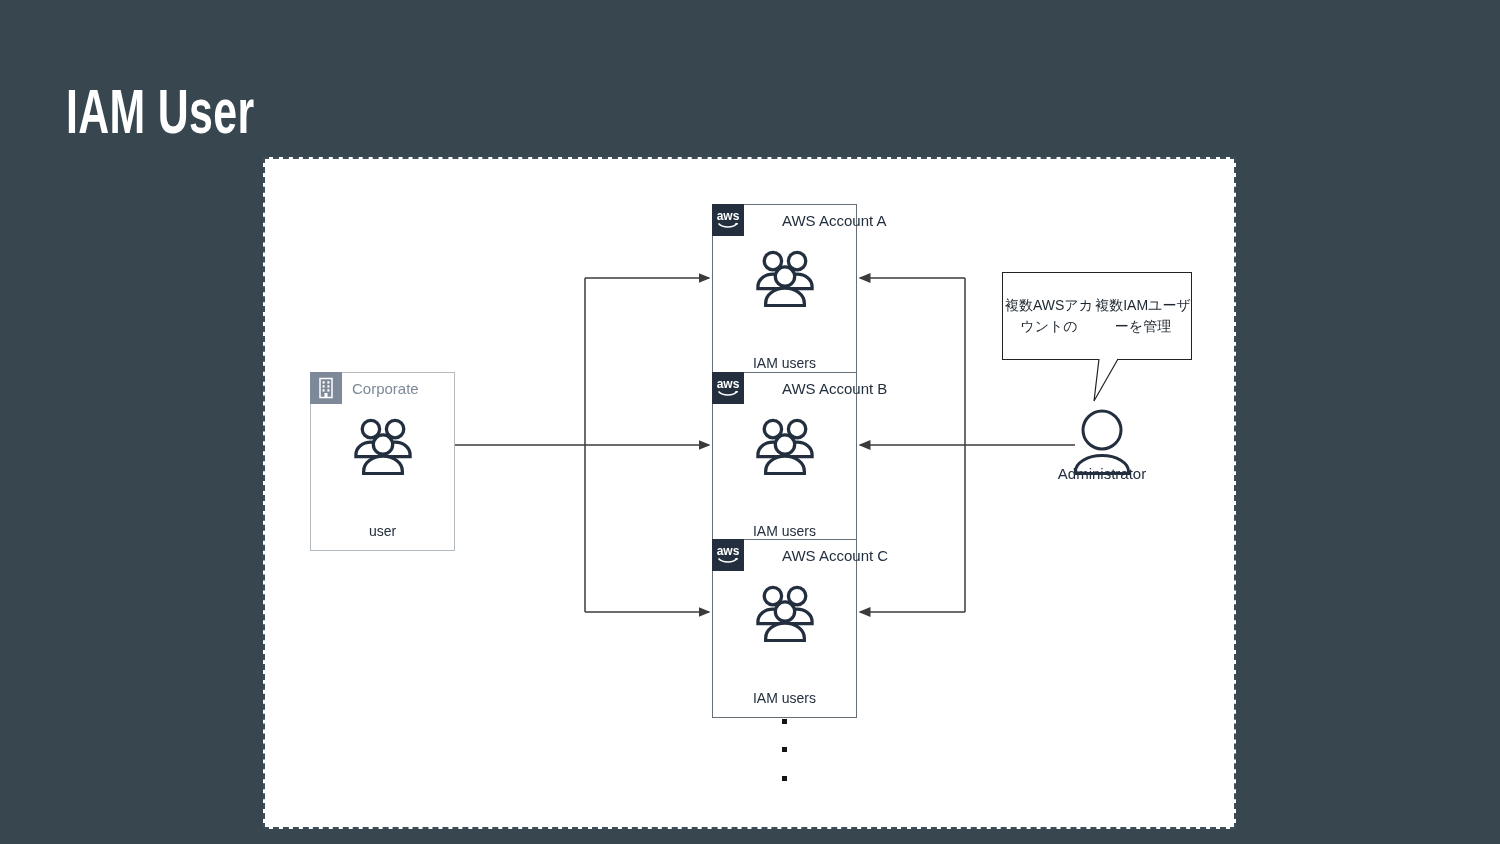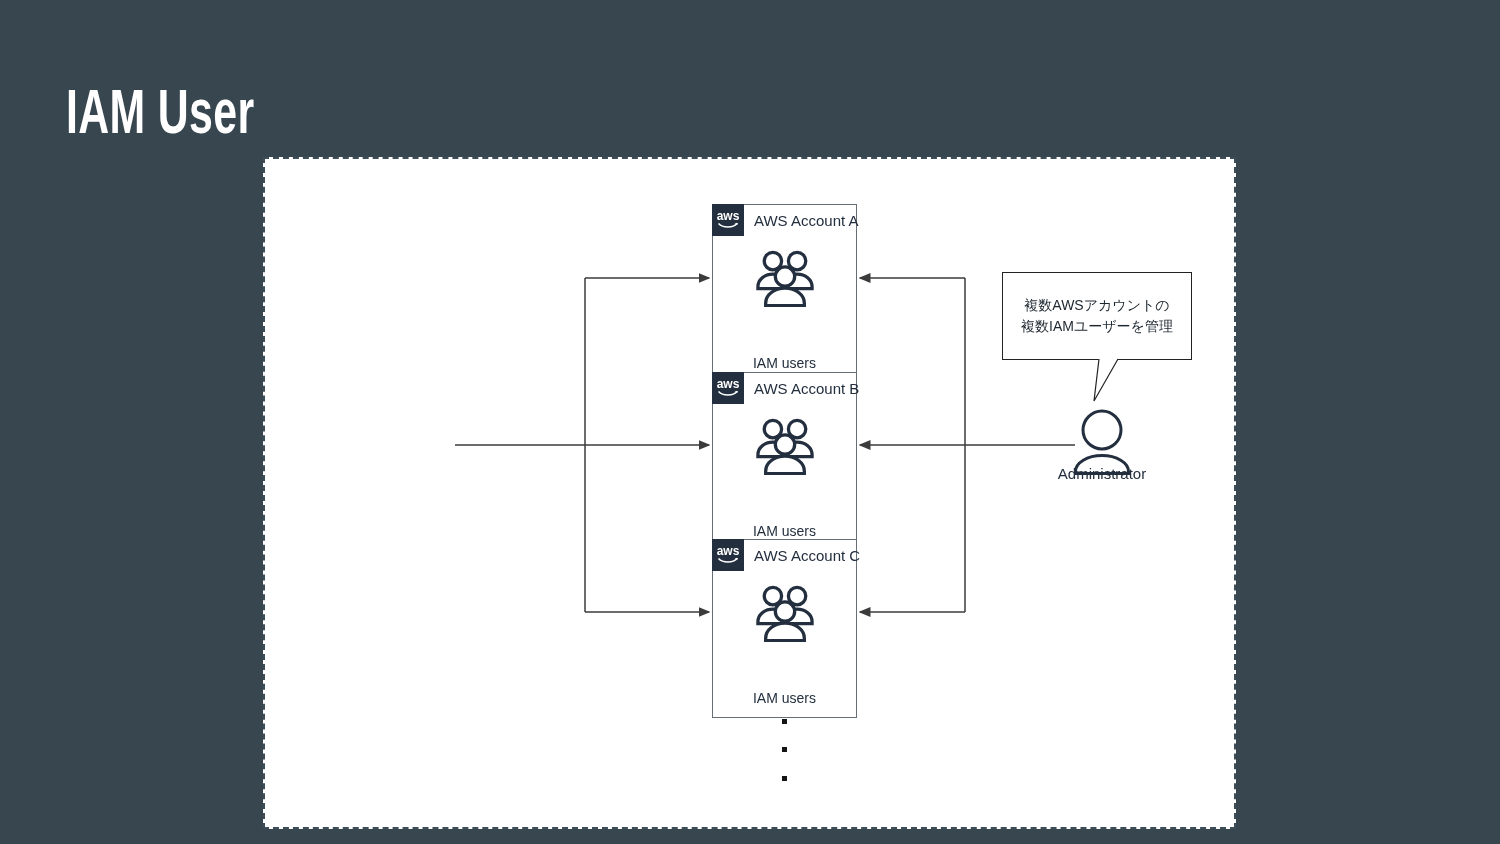--- a/index.html
+++ b/index.html
@@ -42,34 +42,34 @@
   .box.corporate{border:1px solid var(--corporate-border);}
   .badge{
     position:absolute;left:-1px;top:-1px;width:32px;height:32px;
   }
   .badge.aws{background:var(--aws-navy);}
   .badge.corp{background:var(--corporate-gray);}
   .box-label{
     position:absolute;left:41px;top:0;height:32px;line-height:32px;
     font-size:15px;white-space:nowrap;
   }
-  .box.account .box-label{color:var(--text-dark);}
+  .box.account .box-label{color:var(--text-dark);margin-left:28px;}
   .box.corporate .box-label{color:var(--corporate-gray);}
   .users-icon{
     position:absolute;left:50%;top:44px;transform:translateX(-50%);
     width:62px;height:58px;
   }
   .caption{
     position:absolute;bottom:11px;left:0;width:100%;
     text-align:center;font-size:14px;color:var(--text-dark);
   }
   .bubble{
     position:absolute;left:737px;top:113px;width:190px;height:88px;
     background:#fff;border:1px solid #222;
-    display:flex;flex-direction:column;align-items:center;justify-content:center;
+    display:flex;flex-direction:row;align-items:center;justify-content:center;
     font-size:14px;line-height:1.5;color:#1D2730;text-align:center;
     z-index:2;
   }
   .admin-figure{position:absolute;left:809px;top:250px;width:56px;height:66px;}
   .admin-label{
     position:absolute;left:770px;top:306px;width:134px;
     text-align:center;font-size:15px;color:var(--text-dark);
   }
   .overlay{
     position:absolute;left:0;top:0;width:969px;height:668px;
@@ -91,20 +91,39 @@
       <circle cx="32" cy="28.5" r="10" fill="#fff" stroke="#232F3E" stroke-width="3.4"></circle>
       <path d="M12 58.5 v-2.5 a20 15.5 0 0 1 40 0 v2.5 z" fill="#fff" stroke="#232F3E" stroke-width="3.4"></path>
     </symbol>
   </defs>
 </svg>
 
 <h1 class="title">IAM User</h1>
 
 <div class="canvas">
 
+  <div class="box corporate" style="left:45px;top:213px;">
+    <div class="badge corp">
+      <svg viewBox="0 0 32 32" width="32" height="32">
+        <rect x="10" y="6.5" width="12" height="19" fill="none" stroke="#fff" stroke-width="1.5"></rect>
+        <rect x="12.6" y="9.2" width="2" height="2.4" fill="#fff"></rect>
+        <rect x="17.4" y="9.2" width="2" height="2.4" fill="#fff"></rect>
+        <rect x="12.6" y="13.2" width="2" height="2.4" fill="#fff"></rect>
+        <rect x="17.4" y="13.2" width="2" height="2.4" fill="#fff"></rect>
+        <rect x="12.6" y="17.2" width="2" height="2.4" fill="#fff"></rect>
+        <rect x="17.4" y="17.2" width="2" height="2.4" fill="#fff"></rect>
+        <rect x="14.5" y="21" width="3" height="4.5" fill="#fff"></rect>
+      </svg>
+    </div>
+    <span class="box-label">Corporate</span>
+    <svg class="users-icon" viewBox="0 0 64 60">
+        <use href="#users"></use>
+      </svg>
+    <span class="caption">user</span>
+  </div>
 
   <div class="box account" style="left:447px;top:45px;">
     <div class="badge aws">
       <svg viewBox="0 0 32 32" width="32" height="32">
         <text x="16" y="16" text-anchor="middle" fill="#fff" font-size="12" font-weight="bold" font-family="Liberation Sans, DejaVu Sans, sans-serif">aws</text>
         <path d="M6.5 19.5 C11 24.3 21 24.3 25.3 19.2" fill="none" stroke="#fff" stroke-width="1.6"></path>
         <path d="M25.8 18.9 l-3.1 0.3 2.5 1.8 z" fill="#fff"></path>
       </svg>
     </div>
     <span class="box-label">AWS Account A</span>

